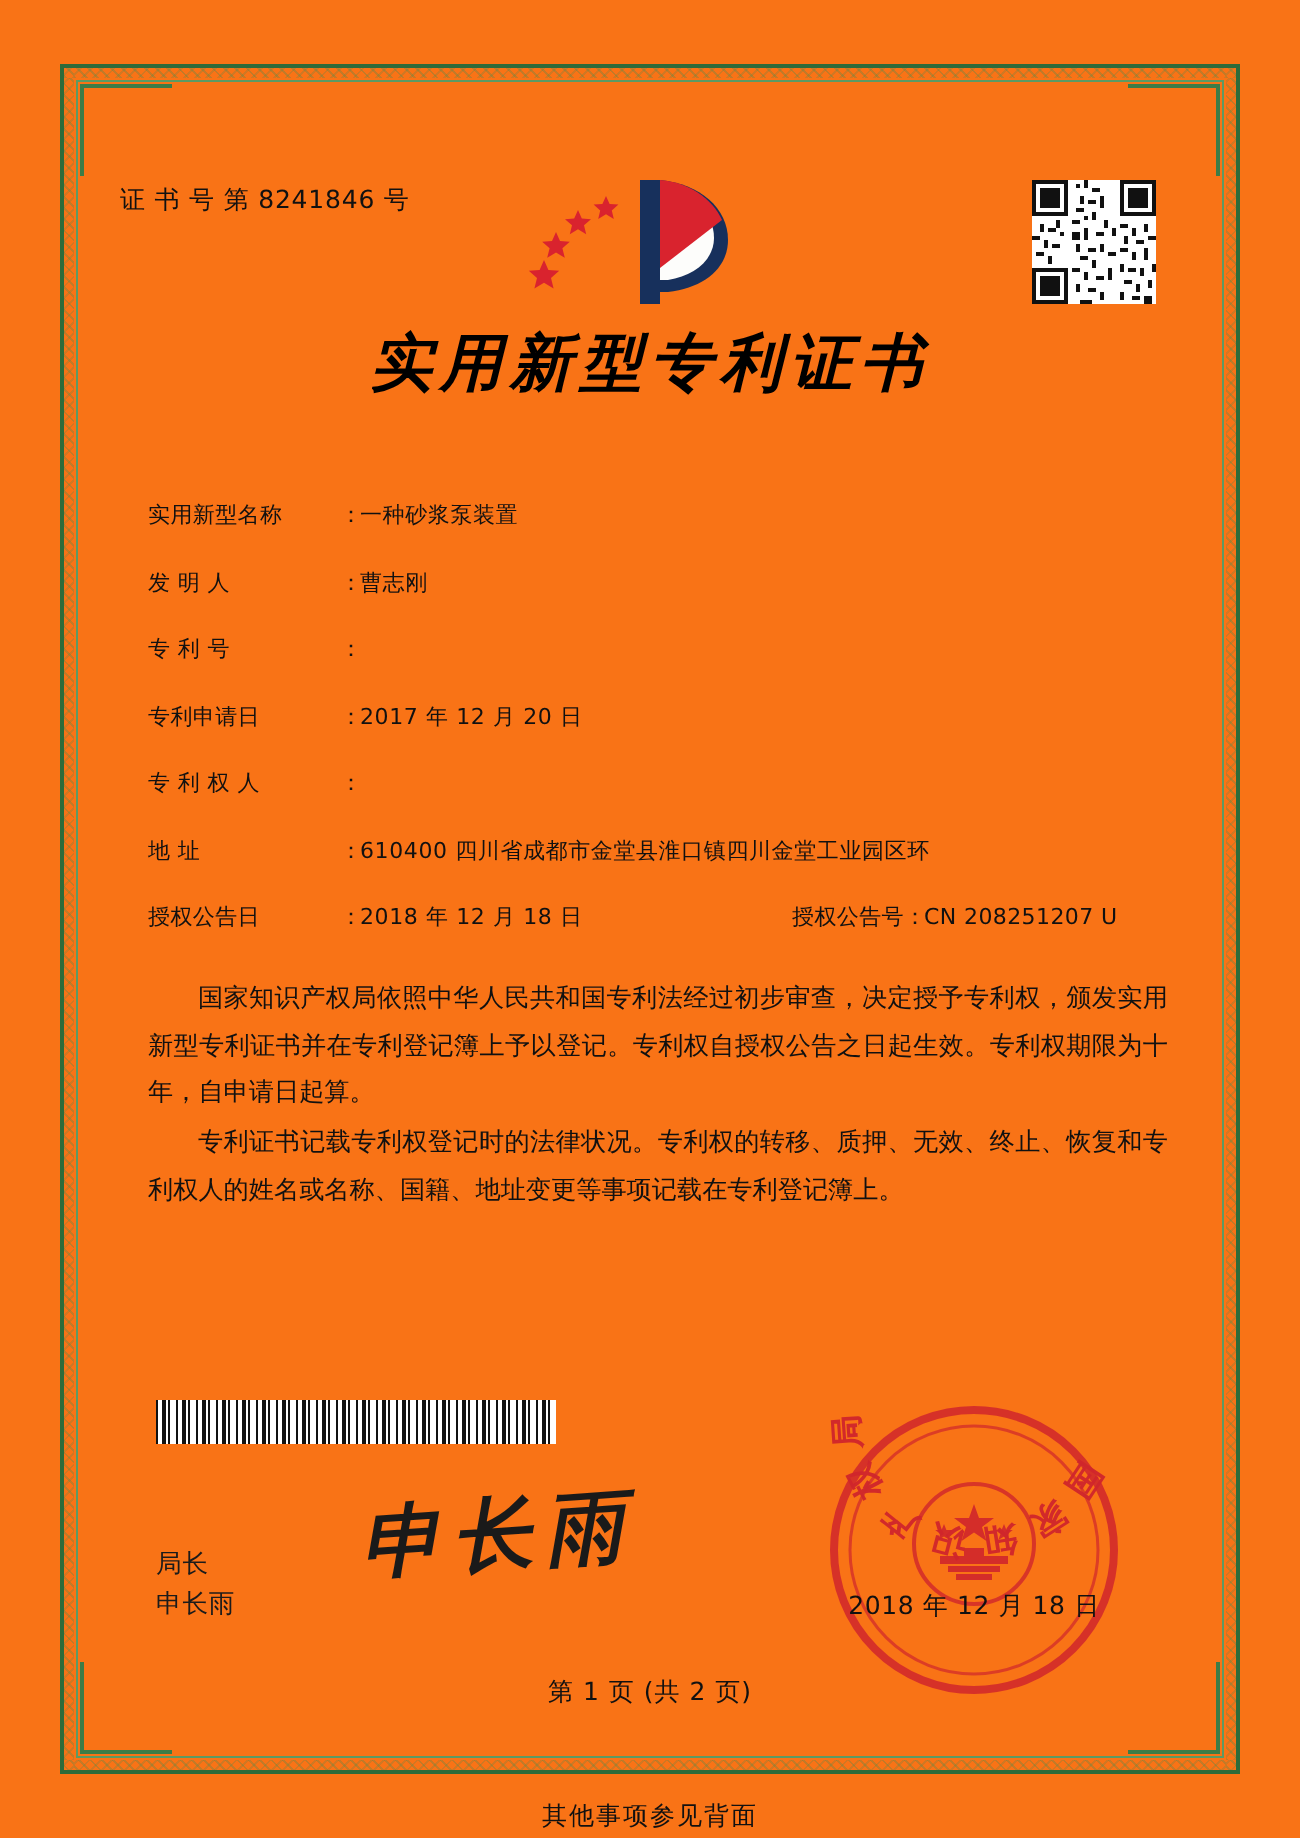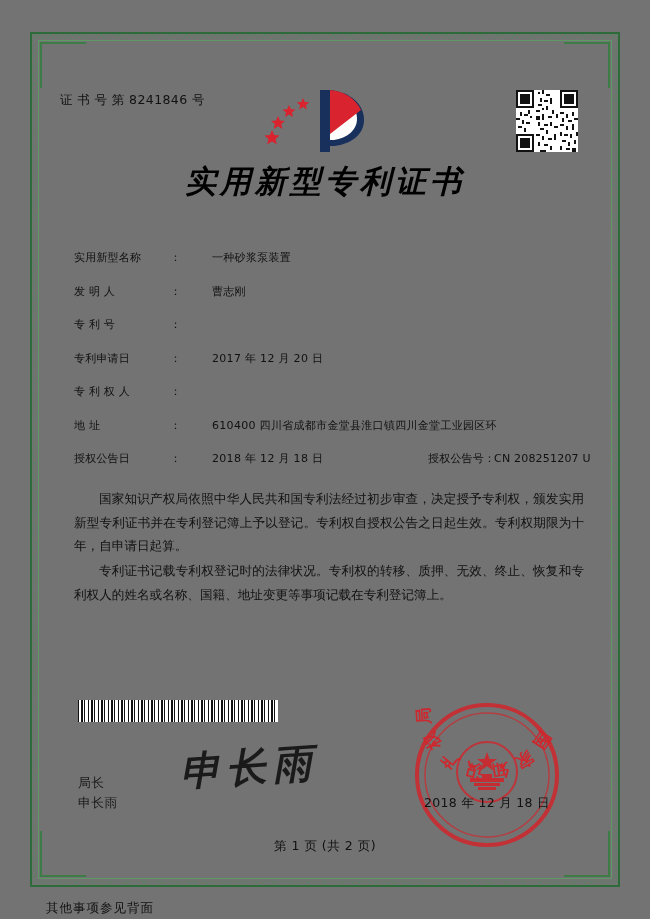--- a/index.html
+++ b/index.html
@@ -14,21 +14,21 @@
     color: #1b1b1b;
     position: relative;
     overflow: hidden;
   }
 
   
   .certificate {
     position: absolute;
     left: 0; top: 0;
     width: 650px; height: 919px;
-    background: #737373;
+    background: #f97316;
   }
 
   .border-outer {
     position: absolute;
     left: 30px; top: 32px;
     width: 590px; height: 855px;
     border: 2px solid #2e6b3a;
     box-sizing: border-box;
   }
   .border-inner {
@@ -132,21 +132,20 @@
     letter-spacing: 0.2px;
     white-space: nowrap;
   }
   .field-colon {
     flex: 0 0 10px;
     width: 10px;
   }
   .field-value {
     flex: 1 1 auto;
     letter-spacing: 0.3px;
-    margin-left: 32px;
   }
   .field-row.two-col .field-value {
     flex: 0 0 auto;
     width: 216px;
   }
   .second-label {
     flex: 0 0 auto;
     white-space: nowrap;
     letter-spacing: 0.2px;
   }
@@ -228,24 +227,24 @@
     text-align: center;
     font-size: 12.5px;
     color: #111;
     letter-spacing: 0.5px;
   }
 
   .footnote {
     position: absolute;
     left: 0; right: 0;
     top: 900px;
+    text-align: center;
     font-size: 12.5px;
     color: #111;
     letter-spacing: 1px;
-    margin-left: 46px;
   }
 </style>
 </head>
 <body>
 
 <div class="certificate">
 
   <div class="guilloche"></div>
   <div class="border-outer"></div>
   <div class="border-inner"></div>

